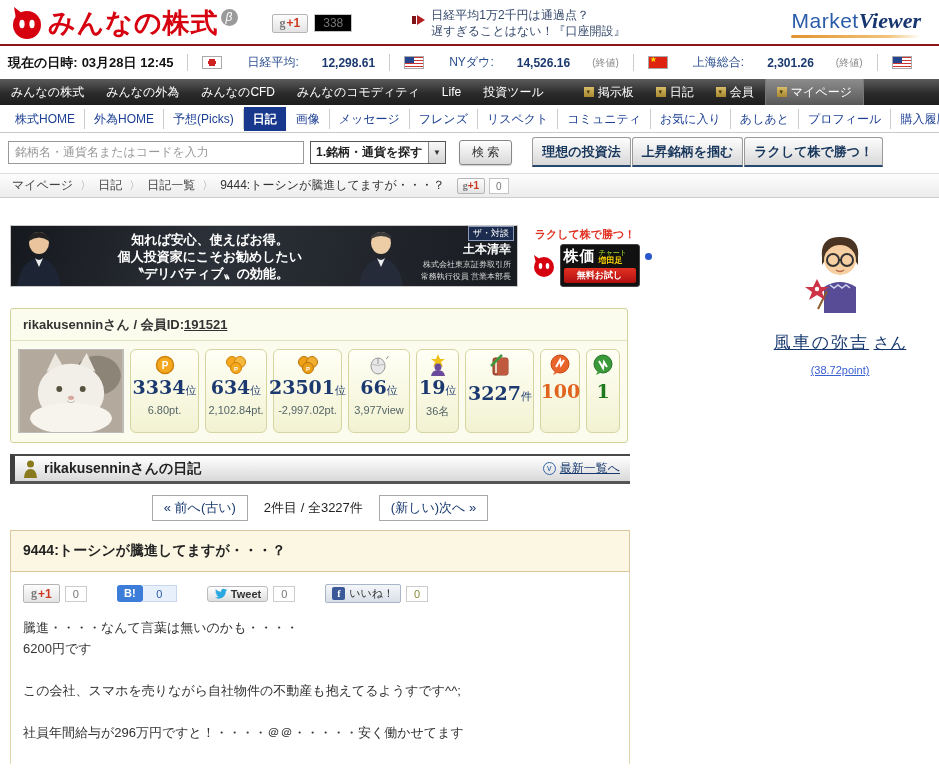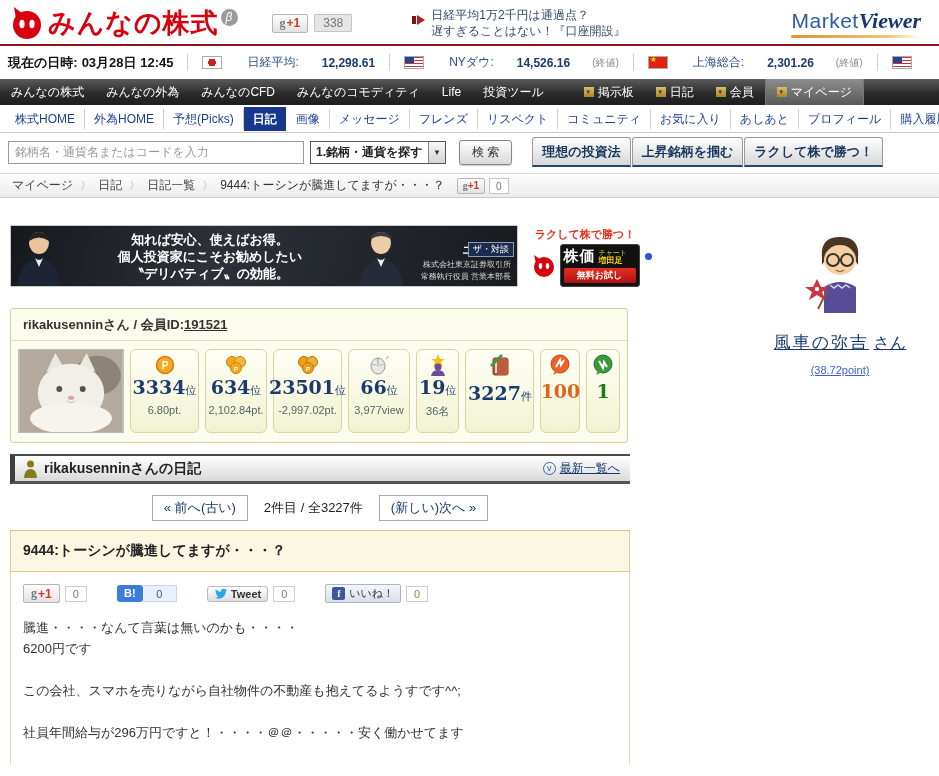--- a/index.html
+++ b/index.html
@@ -9,21 +9,21 @@
 
   
   .header { height:46px; display:flex; align-items:center; padding:2px 10px 0 8px; border-bottom:2px solid #8e1418; }
   .logo { display:flex; align-items:center; cursor:pointer; }
   .logo-text { color:#d7000f; font-size:27px; font-weight:bold; letter-spacing:1px; margin-left:4px; }
   .beta { width:17px; height:17px; border-radius:50%; background:#9a9a9a; color:#fff; font-size:12px; text-align:center; line-height:16px; font-style:italic; margin:-12px 0 0 2px; display:inline-block; }
   .gplus-wrap { display:flex; align-items:center; margin-left:34px; }
   .gplus-btn { display:inline-flex; align-items:center; gap:1px; border:1px solid #b5b5b5; border-radius:2px; background:linear-gradient(#fdfdfd,#e3e3e3); padding:1px 7px; font-size:12px; cursor:pointer; }
   .gplus-g { color:#777; font-weight:bold; font-family:"Liberation Serif",serif; }
   .gplus-p { color:#cc3920; font-weight:bold; }
-  .gplus-count { border:1px solid #c5c5c5; background:#e5e5e5; color:#777; font-size:12px; padding:1px 8px; margin-left:6px; border-radius:1px; }
+  .gplus-count { border:1px solid #c5c5c5; background:#000000; color:#777; font-size:12px; padding:1px 8px; margin-left:6px; border-radius:1px; }
   .news { display:flex; align-items:flex-start; margin-left:60px; gap:6px; cursor:pointer; }
   .news-arrow { margin-top:8px; width:0; height:0; border-left:8px solid #b02020; border-top:5px solid transparent; border-bottom:5px solid transparent; }
   .news-arrow-base { margin-top:9px; width:4px; height:8px; background:#7c1418; margin-right:-5px; }
   .news-lines { font-size:12px; color:#33476b; line-height:16px; }
   .mv { margin-left:auto; padding-right:8px; cursor:pointer; }
   .mv1 { color:#2a5caa; font-size:21px; letter-spacing:.5px; }
   .mv2 { color:#17356f; font-size:22px; font-weight:bold; font-style:italic; font-family:"Liberation Serif",serif; }
   .mv-underline { height:3px; border-radius:2px; background:linear-gradient(to right,#e2922c,#f2c47c 75%,rgba(255,255,255,0)); margin-top:1px; }
 
   
@@ -81,21 +81,21 @@
   .ad-row { margin-top:27px; display:flex; gap:8px; align-items:flex-start; }
   .ad-banner { width:508px; height:62px; background:linear-gradient(105deg,#15181d,#2c3038 40%,#181b20); border:1px solid #c9c9c9; position:relative; display:flex; align-items:center; color:#fff; overflow:hidden; }
   .ad-left-info { width:92px; padding-left:6px; }
   .ad-company { font-size:9px; color:#fff; white-space:nowrap; }
   .ad-kmark { color:#b4d244; font-weight:bold; font-family:"Liberation Serif",serif; }
   .ad-name-l { font-size:12px; font-weight:bold; margin-top:3px; }
   .ad-small { font-size:8px; color:#d5d5d5; line-height:10px; margin-top:2px; }
   .ad-center { flex:1; text-align:center; font-size:13px; font-weight:bold; line-height:17px; white-space:nowrap; }
   .ad-right-info { width:108px; text-align:right; padding-right:6px; }
   .ad-name-r { font-size:12px; font-weight:bold; margin-top:10px; }
-  .ad-badge { position:absolute; top:16px; right:3px; background:#1c2c4e; border:1px solid #8a9ab8; color:#fff; font-size:9px; padding:0 4px; line-height:13px; }
+  .ad-badge { position:absolute; top:0; right:3px; background:#1c2c4e; border:1px solid #8a9ab8; color:#fff; font-size:9px; padding:0 4px; line-height:13px; }
   .ad-photo { flex:none; }
 
   .side-ad { width:118px; display:flex; flex-direction:column; align-items:center; cursor:pointer; position:relative; padding-top:2px; }
   .side-ad-title { color:#e03020; font-weight:bold; font-size:11px; white-space:nowrap; }
   .side-ad-row { display:flex; align-items:center; gap:3px; margin-top:2px; }
   .kabuka-badge { background:#111; border:1px solid #444; border-radius:3px; width:80px; padding:2px 3px 3px; }
   .kb-top { display:flex; align-items:center; gap:3px; }
   .kb-main { color:#fff; font-size:15px; font-weight:bold; letter-spacing:1px; }
   .kb-subs { display:flex; flex-direction:column; line-height:8px; }
   .kb-sub1 { color:#aaee22; font-size:7px; }

